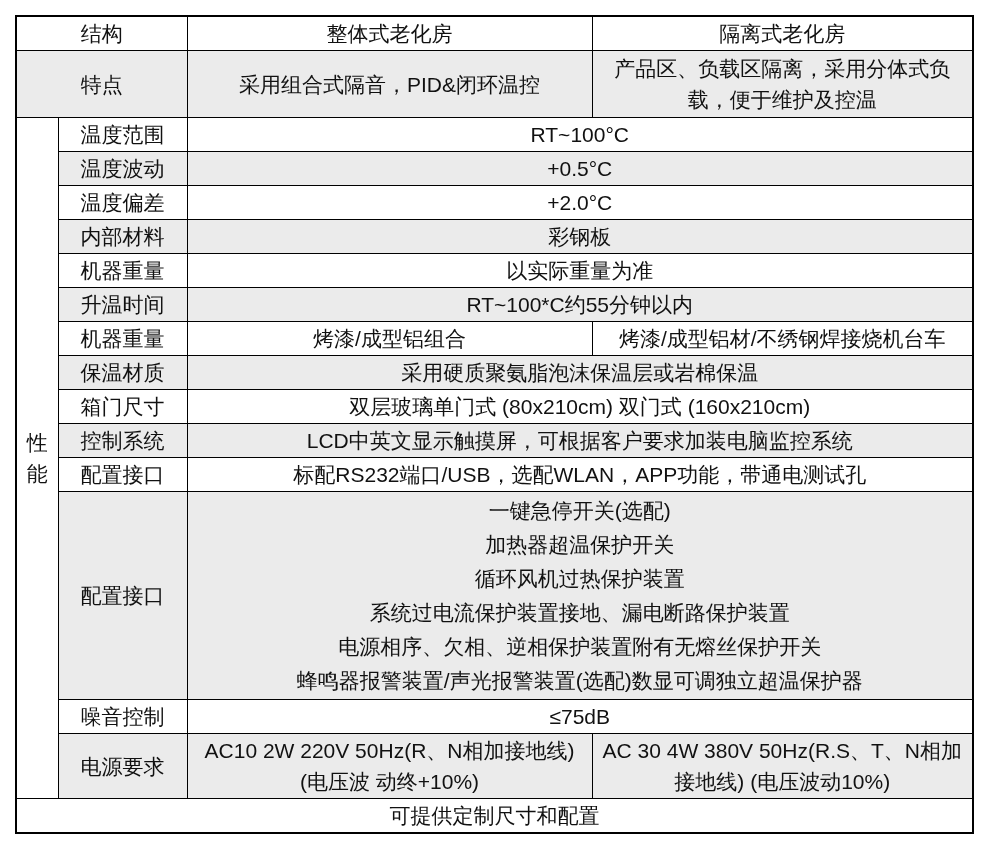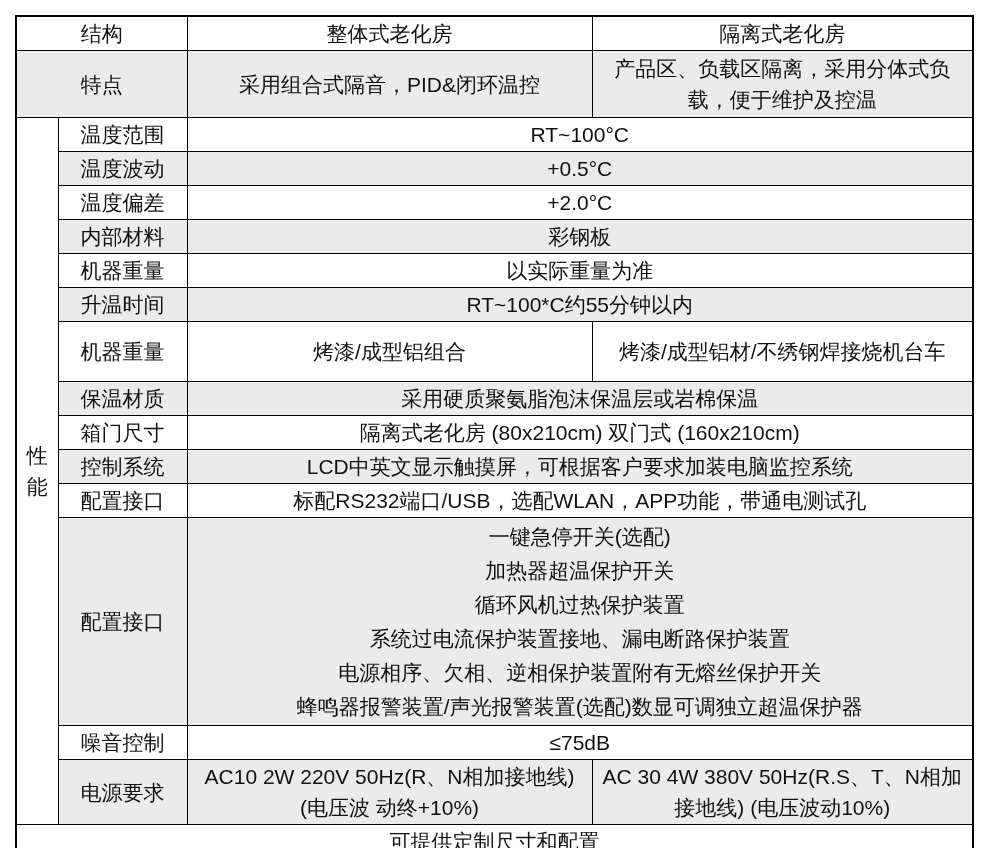--- a/index.html
+++ b/index.html
@@ -101,29 +101,29 @@
         <td>机器重量</td>
         <td colspan="2">以实际重量为准</td>
       </tr>
       <tr class="h-std alt">
         <td>升温时间</td>
         <td colspan="2">RT~100*C约55分钟以内</td>
       </tr>
       <tr class="h-std">
         <td>机器重量</td>
         <td>烤漆/成型铝组合</td>
-        <td style="padding:14px 1px">烤漆/成型铝材/不绣钢焊接烧机台车</td>
+        <td style="padding:1px 1px">烤漆/成型铝材/不绣钢焊接烧机台车</td>
       </tr>
       <tr class="h-std alt">
         <td>保温材质</td>
         <td colspan="2">采用硬质聚氨脂泡沫保温层或岩棉保温</td>
       </tr>
       <tr class="h-std">
         <td>箱门尺寸</td>
-        <td colspan="2">隔离式老化房 (80x210cm) 双门式 (160x210cm)</td>
+        <td colspan="2">双层玻璃单门式 (80x210cm) 双门式 (160x210cm)</td>
       </tr>
       <tr class="h-std alt">
         <td>控制系统</td>
         <td colspan="2">LCD中英文显示触摸屏，可根据客户要求加装电脑监控系统</td>
       </tr>
       <tr class="h-std">
         <td>配置接口</td>
         <td colspan="2">标配RS232端口/USB，选配WLAN，APP功能，带通电测试孔</td>
       </tr>
       <tr class="h-protect alt">

